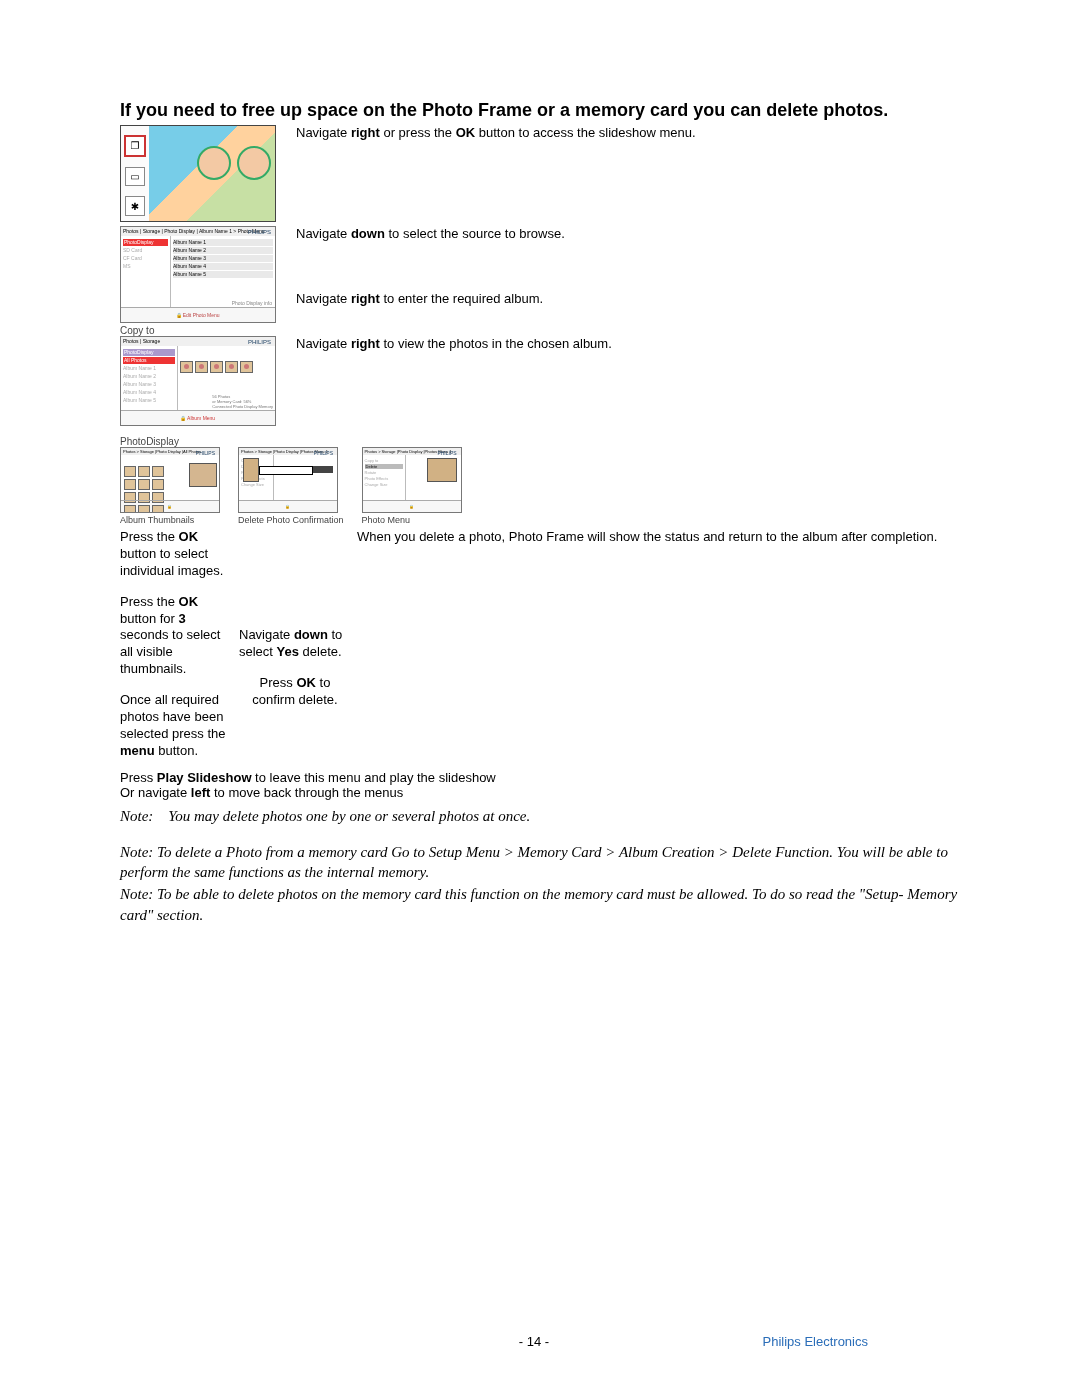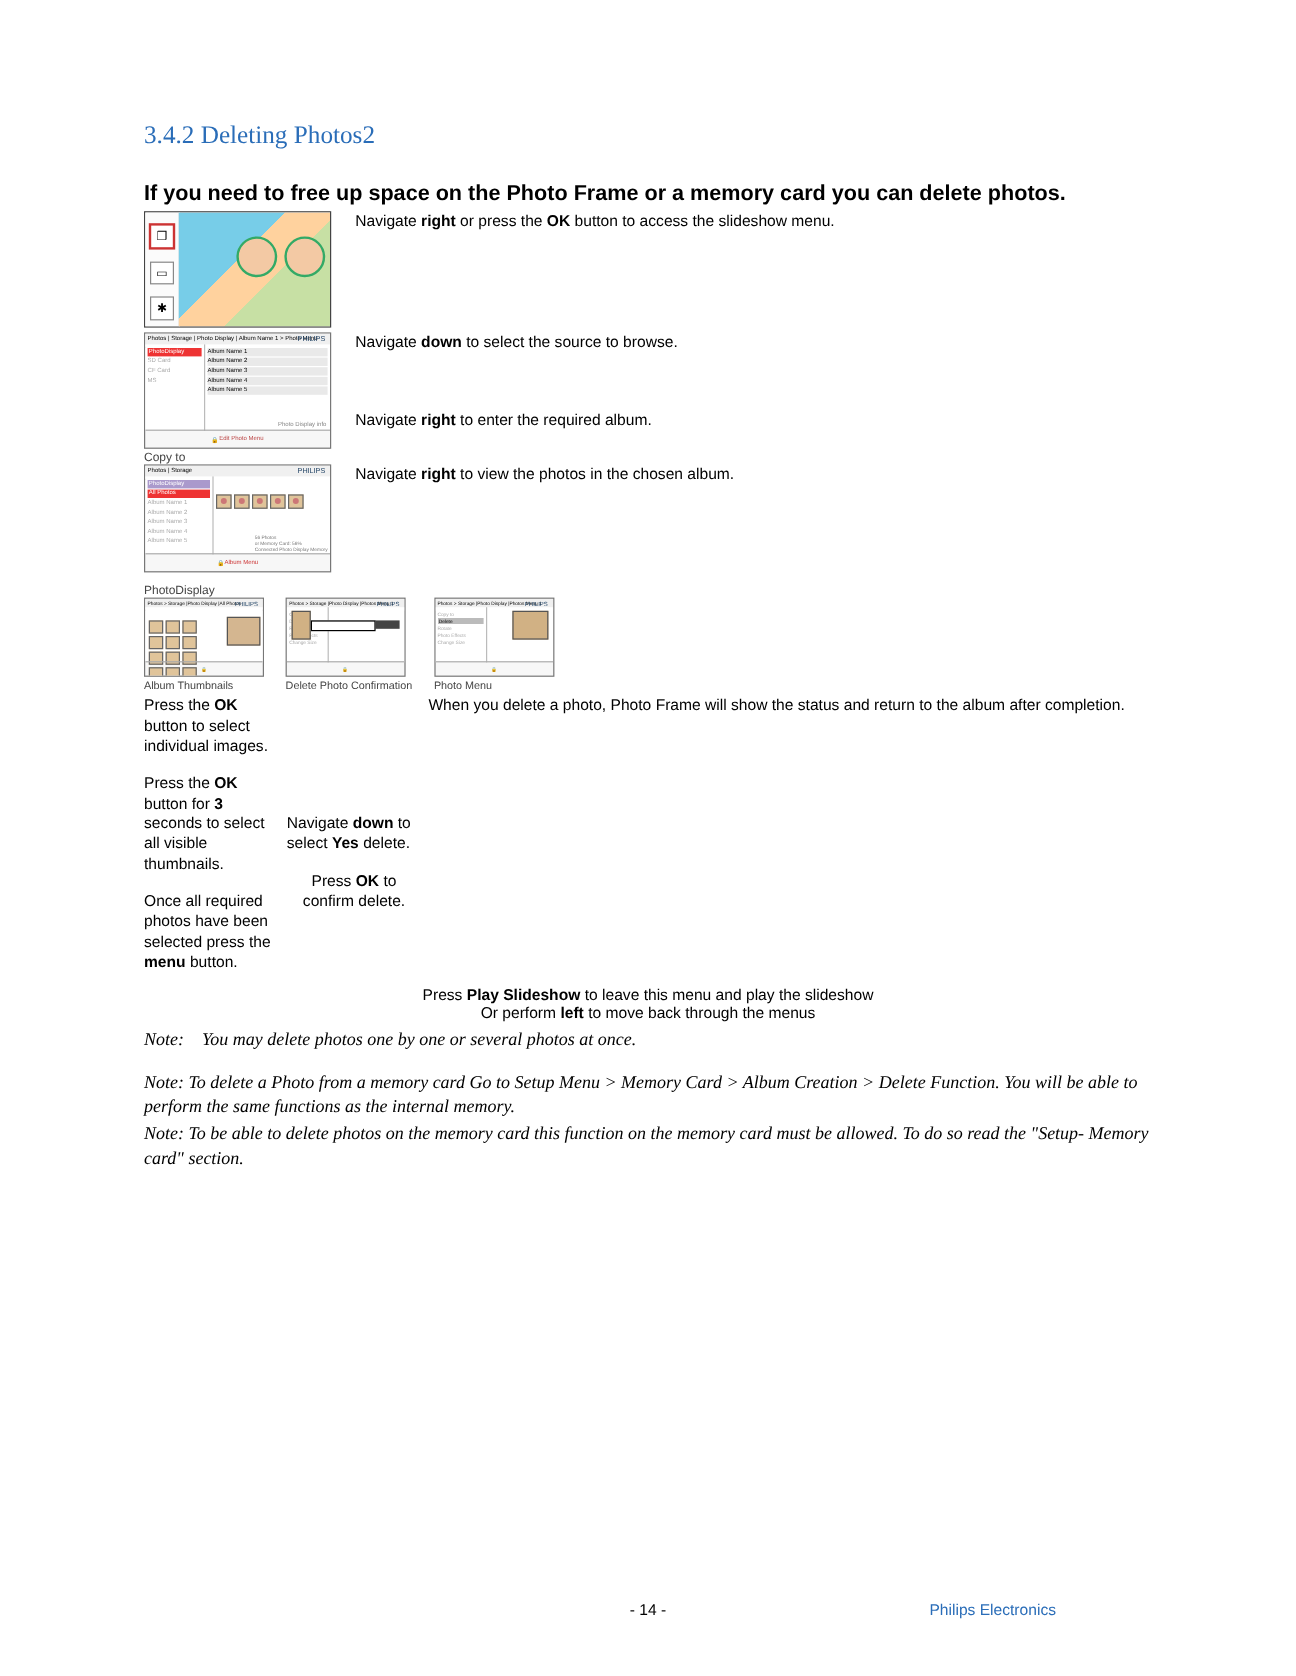--- a/index.html
+++ b/index.html
@@ -134,47 +134,46 @@
   
   .instr-cols {
     display:flex; margin-top:4px; font-size:13px; line-height:1.3;
   }
   .instr-cols .c1 { width: 115px; margin-right: 4px;}
   .instr-cols .c2 { width: 112px; margin-right: 6px;}
   .instr-cols .c3 { flex:1; }
   .instr-cols p { margin:0 0 14px 0; }
 
   .center-block {
-    text-align:center; font-size:13px; margin-top: 4px;
+    font-size:13px; margin-top: 4px;
   }
   .notes {
     font-style: italic;
     font-size: 15px;
     line-height: 1.35;
     margin-top: 6px;
   }
   .notes p { margin: 0 0 16px 0; font-family: Georgia, 'Times New Roman', serif;}
   .pagefoot {
-    position:absolute; bottom: 48px; left:0; right:0;
+    position:absolute; bottom: 48px; left:0; right:12px;
     display:flex; justify-content:center; font-size:13px;
   }
   .pagefoot .brand {
     position:absolute; right: 200px; color:#2a6db8;
   }
   .seg-label {
     font-size: 10px; color:#444; margin: 2px 0 0 0;
   }
   b { font-weight:bold; }
 </style>
 </head>
 <body>
 
 <div class="page">
 
-  <h2 class="section-heading">3.4.2 Deleting Photos2</h2>
 
   <p class="intro">If you need to free up space on the Photo Frame or a memory card you can delete photos.</p>
 
   <div class="row">
     <div class="fig fig1">
       <div class="sidebar">
         <div class="icon sel">❐</div>
         <div class="icon">▭</div>
         <div class="icon">✱</div>
       </div>
@@ -352,21 +351,21 @@
       <p><span>Navigate </span><b>down</b><span> to select </span><b>Yes</b><span> delete.</span></p>
       <p style="margin-bottom:0;text-align:center;"><span>Press </span><b>OK</b><span> to confirm delete.</span></p>
     </div>
     <div class="c3">
       <p style="margin-bottom:0;">When you delete a photo, Photo Frame will show the status and return to the album after completion.</p>
     </div>
   </div>
 
   <div class="center-block" style="margin-top:10px;">
     <div><span>Press </span><b>Play Slideshow</b><span> to leave this menu and play the slideshow</span></div>
-    <div><span>Or perform </span><b>left</b><span> to move back through the menus</span></div>
+    <div><span>Or navigate </span><b>left</b><span> to move back through the menus</span></div>
   </div>
 
   <div class="notes">
     <p style="white-space:pre;">Note:    You may delete photos one by one or several photos at once.</p>
     <p style="margin-bottom:2px;">Note: To delete a Photo from a memory card Go to Setup Menu &gt; Memory Card &gt; Album Creation &gt; Delete Function. You will be able to perform the same functions as the internal memory.</p>
     <p>Note: To be able to delete photos on the memory card this function on the memory card must be allowed. To do so read the "Setup- Memory card" section.</p>
   </div>
 
   <div class="pagefoot">
     <span>- 14 -</span>

